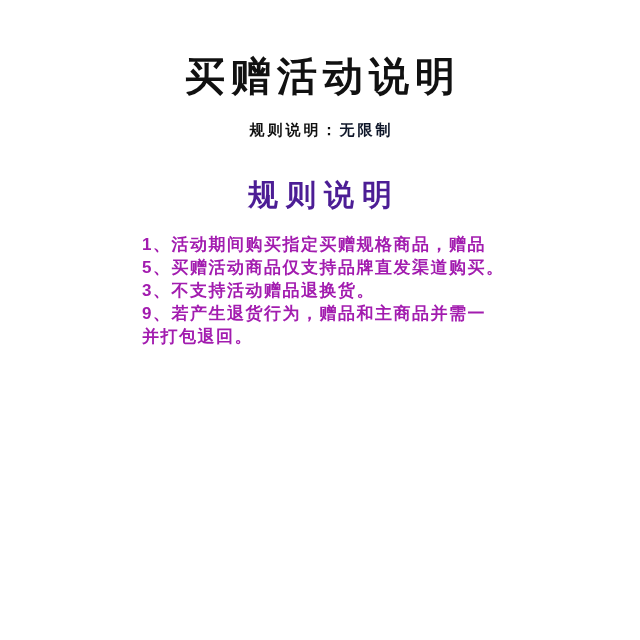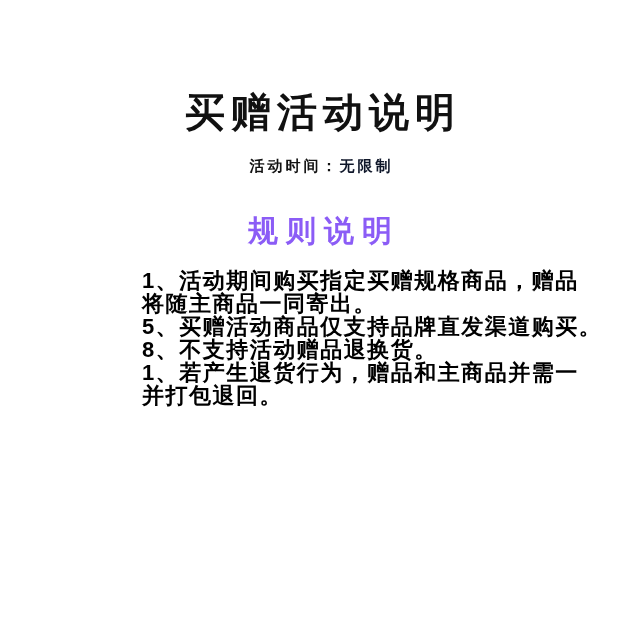--- a/index.html
+++ b/index.html
@@ -10,21 +10,21 @@
     width: 640px;
     height: 640px;
     background: #ffffff;
     font-family: "Liberation Sans", "DejaVu Sans", sans-serif;
     overflow: hidden;
   }
   .page {
     width: 640px;
     height: 640px;
     box-sizing: border-box;
-    padding-top: 92px;
+    padding-top: 56px;
     background: #ffffff;
   }
   .title {
     margin: 0;
     text-align: center;
     font-size: 40px;
     line-height: 1;
     font-weight: bold;
     color: #111111;
     letter-spacing: 6px;
@@ -42,53 +42,52 @@
   }
   .subtitle .value {
     color: #0f172a;
   }
   .rules-heading {
     margin: 38px 0 0 0;
     text-align: center;
     font-size: 30px;
     line-height: 36px;
     font-weight: bold;
-    color: #8b5cf6;
+    color: #4c1d95;
     letter-spacing: 8px;
     text-indent: 8px;
   }
   .rules {
     margin: 20px 0 0 142px;
     width: 365px;
     text-align: left;
   }
   .rule-line {
-    font-size: 22px;
+    font-size: 17px;
     line-height: 23px;
     font-weight: bold;
-    color: #000000;
+    color: #a21caf;
     letter-spacing: 1.5px;
     white-space: nowrap;
   }
 </style>
 </head>
 <body>
 
 <div class="page">
 
   <h1 class="title">买赠活动说明</h1>
 
   <div class="subtitle">
-    <span>活动时间：</span><span class="value">无限制</span>
+    <span>规则说明：</span><span class="value">无限制</span>
   </div>
 
   <h2 class="rules-heading">规则说明</h2>
 
   <div class="rules">
     <div class="rule-line">1、活动期间购买指定买赠规格商品，赠品</div>
-    <div class="rule-line">将随主商品一同寄出。</div>
     <div class="rule-line">5、买赠活动商品仅支持品牌直发渠道购买。</div>
-    <div class="rule-line">8、不支持活动赠品退换货。</div>
-    <div class="rule-line">1、若产生退货行为，赠品和主商品并需一</div>
+    <div class="rule-line">3、不支持活动赠品退换货。</div>
+    <div class="rule-line">9、若产生退货行为，赠品和主商品并需一</div>
     <div class="rule-line">并打包退回。</div>
   </div>
 
 </div>
 
 </body></html>

